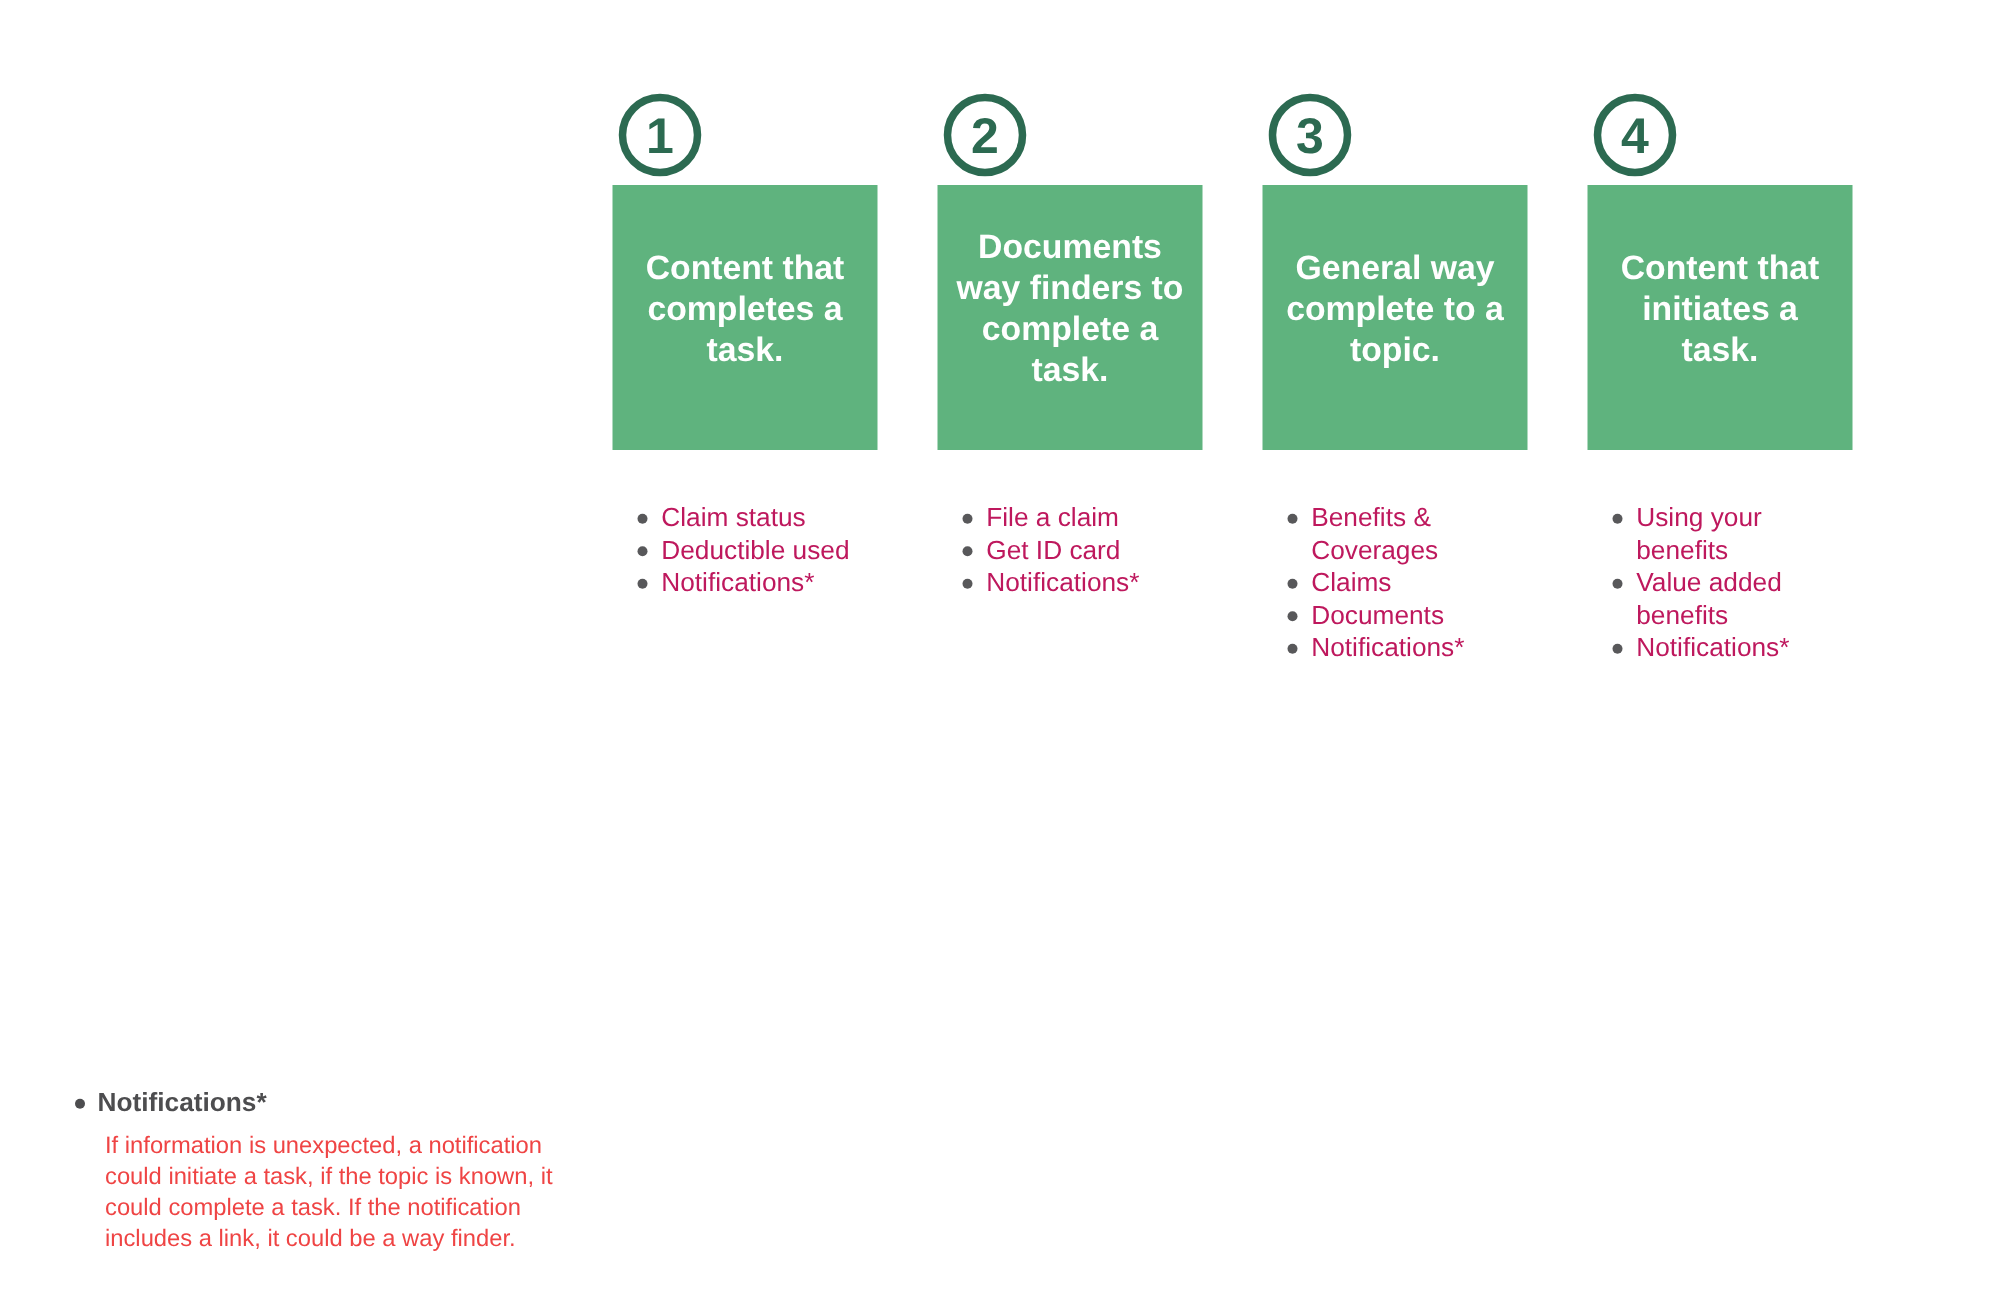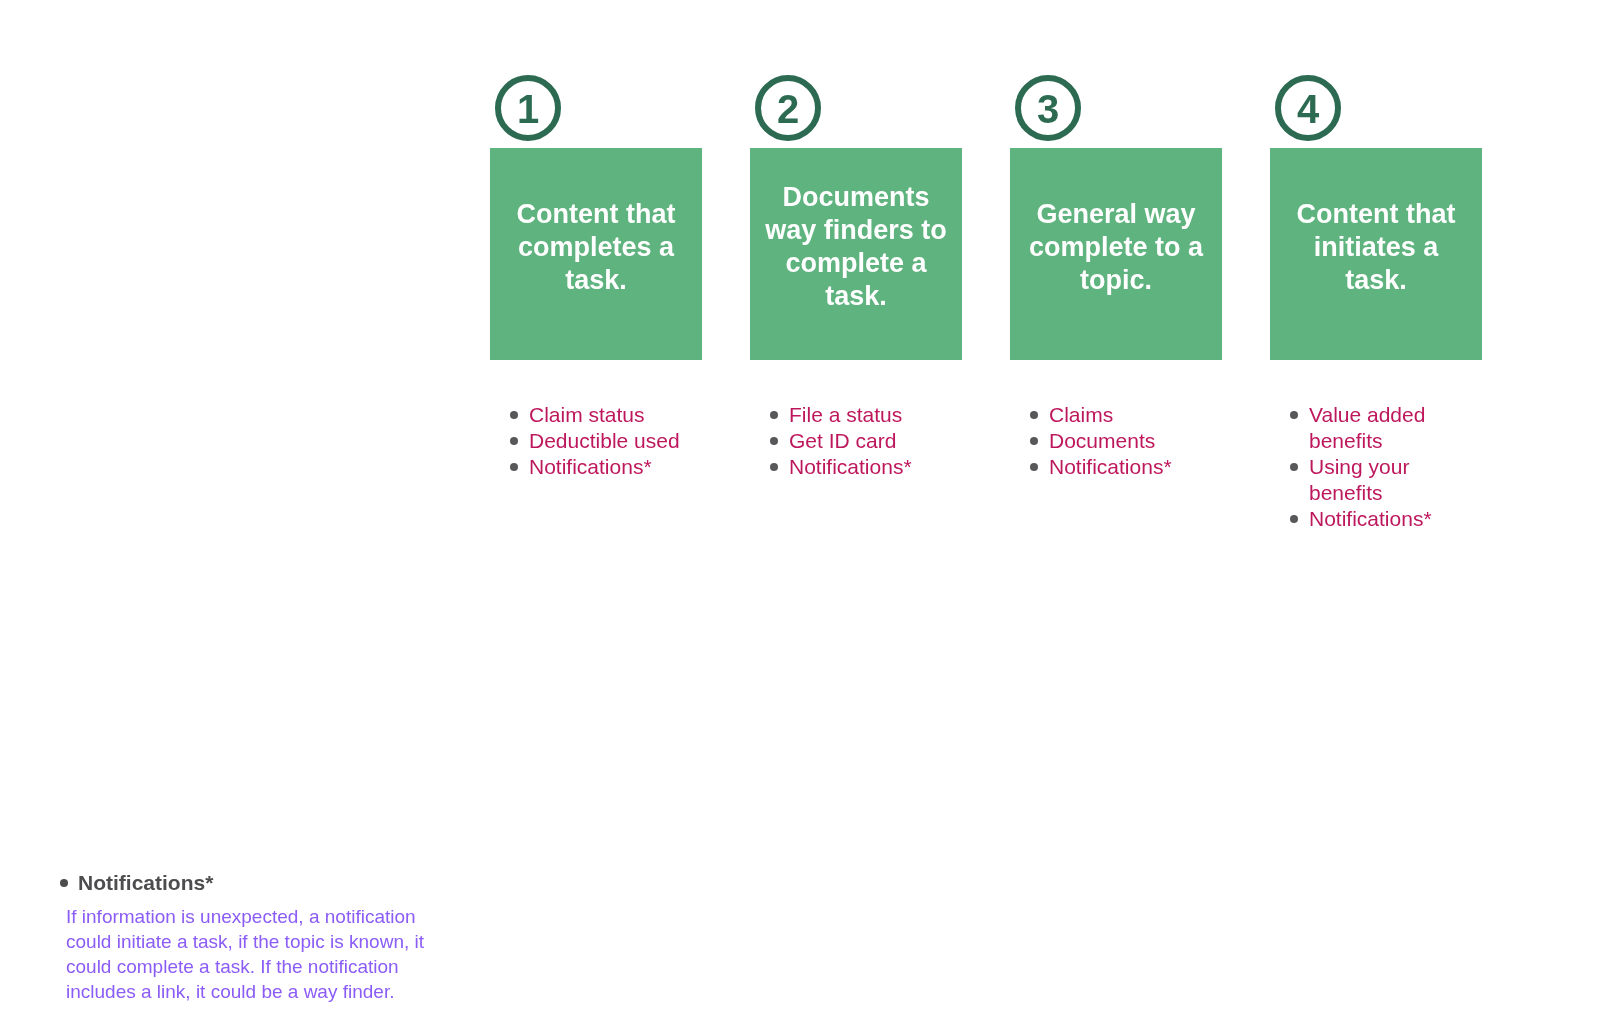--- a/index.html
+++ b/index.html
@@ -113,25 +113,25 @@
     content: "";
     position: absolute;
     left: 0;
     top: 9px;
     width: 8px;
     height: 8px;
     border-radius: 50%;
     background: #4d4d4f;
   }
   .footnote-body {
-    margin: 8px 0 0 6px;
+    margin: 8px 0 0 24px;
     width: 395px;
     font-size: 19px;
     line-height: 25px;
-    color: #8b5cf6;
+    color: #ef4444;
   }
 </style>
 </head>
 <body>
 
 <div class="canvas">
 
   <div class="column col-1">
     <div class="num-circle">
       <span>1</span>
@@ -147,50 +147,51 @@
   </div>
 
   <div class="column col-2">
     <div class="num-circle">
       <span>2</span>
     </div>
     <div class="green-box">
       <div class="heading">Documents way finders to complete a task.</div>
     </div>
     <ul class="bullet-list">
-      <li>File a status</li>
+      <li>File a claim</li>
       <li>Get ID card</li>
       <li>Notifications*</li>
     </ul>
   </div>
 
   <div class="column col-3">
     <div class="num-circle">
       <span>3</span>
     </div>
     <div class="green-box">
       <div class="heading">General way complete to a topic.</div>
     </div>
     <ul class="bullet-list">
+      <li>Benefits &amp; Coverages</li>
       <li>Claims</li>
       <li>Documents</li>
       <li>Notifications*</li>
     </ul>
   </div>
 
   <div class="column col-4">
     <div class="num-circle">
       <span>4</span>
     </div>
     <div class="green-box">
       <div class="heading">Content that initiates a task.</div>
     </div>
     <ul class="bullet-list">
+      <li>Using your benefits</li>
       <li>Value added benefits</li>
-      <li>Using your benefits</li>
       <li>Notifications*</li>
     </ul>
   </div>
 
   <div class="footnote">
     <div class="footnote-heading">Notifications*</div>
     <div class="footnote-body">If information is unexpected, a notification could initiate a task, if the topic is known, it could complete a task. If the notification includes a link, it could be a way finder.</div>
   </div>
 
 </div>

